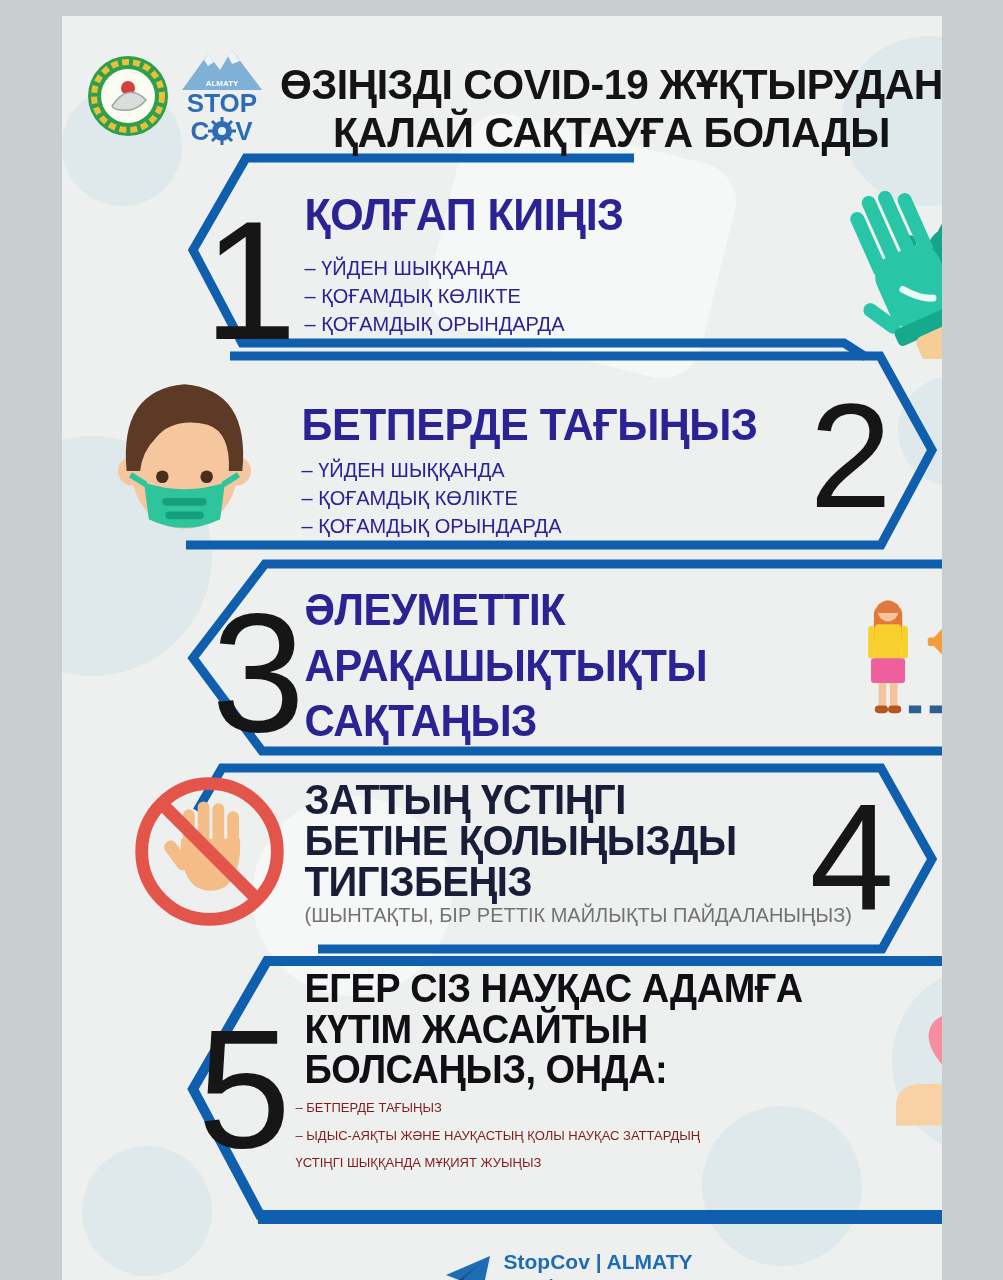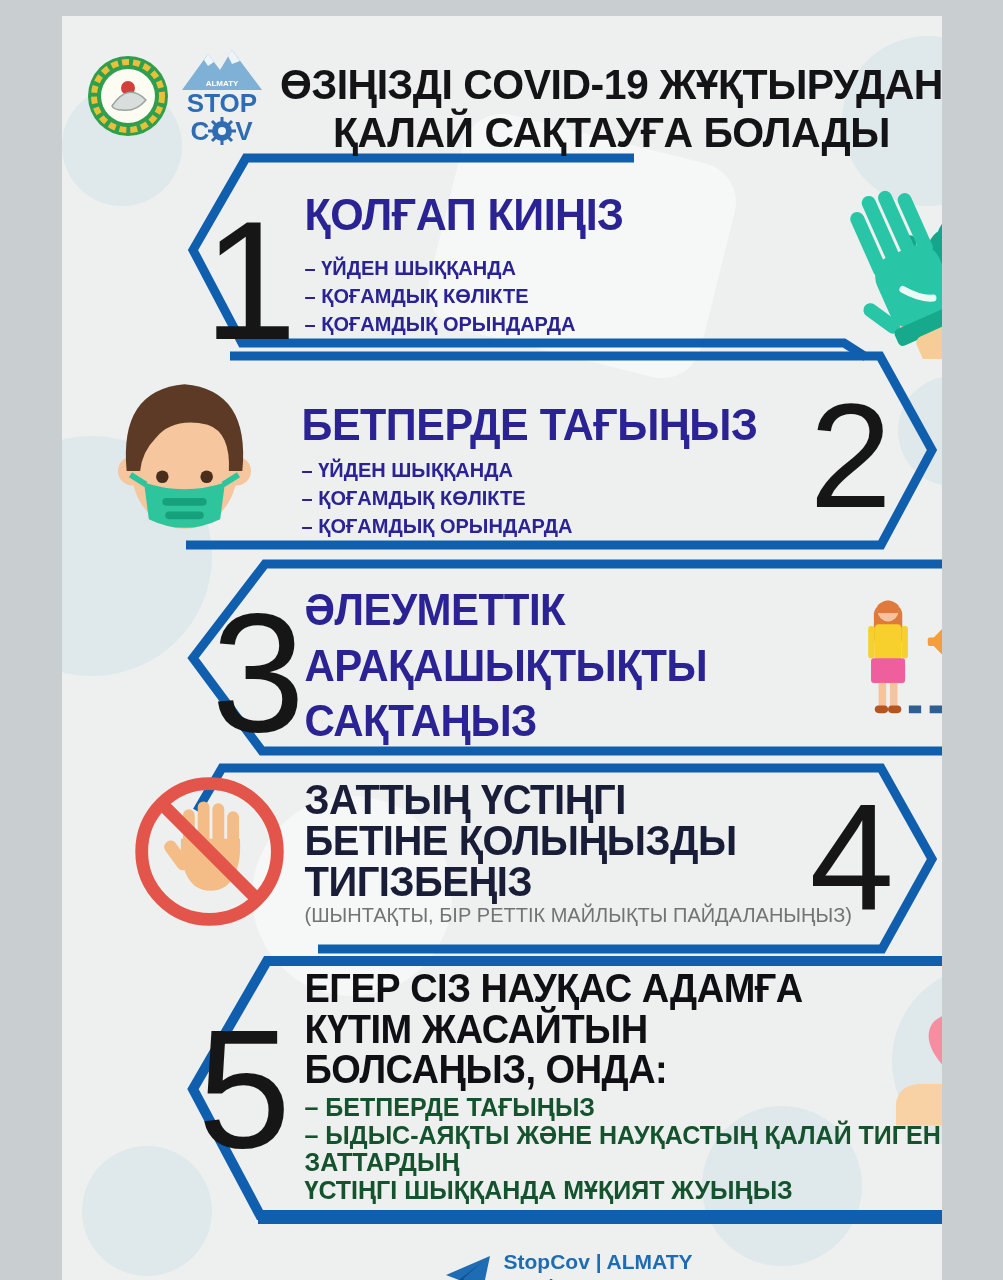--- a/index.html
+++ b/index.html
@@ -31,24 +31,24 @@
   .n5{left:136px;top:1008px;font-size:168px;}
 
   
   .s-title{position:absolute;font-weight:bold;letter-spacing:-0.5px;transform:scaleY(1.05);transform-origin:left top;}
   .t1{left:243px;top:172px;font-size:43px;line-height:50px;color:#2b2394;}
   .t2{left:240px;top:382px;font-size:43px;line-height:50px;color:#2b2394;}
   .t3{left:243px;top:566px;font-size:42px;line-height:53px;color:#2b2394;}
   .t4{left:243px;top:763px;font-size:40px;line-height:39px;color:#1a1d38;}
   .t5{left:243px;top:952px;font-size:38px;line-height:39px;color:#0f0f14;}
 
-  .bullets{position:absolute;font-weight:bold;}
+  .bullets{position:absolute;font-weight:normal;}
   .b1{left:243px;top:238px;font-size:20px;line-height:28px;color:#2b2394;}
   .b2{left:240px;top:440px;font-size:20px;line-height:28px;color:#2b2394;}
-  .b5{left:243px;top:1078px;font-size:25px;line-height:27.5px;color:#14532d;}
+  .b5{left:234px;top:1078px;font-size:13px;line-height:27.5px;color:#7f1d1d;}
   .note4{position:absolute;left:243px;top:888px;font-size:20px;font-weight:normal;color:#737373;}
 
   
   .icon{position:absolute;}
   .ic-gloves{left:768px;top:143px;}
   .ic-face{left:55px;top:358px;}
   .ic-dist{left:792px;top:572px;}
   .ic-notouch{left:62px;top:750px;}
   .ic-heart{left:832px;top:970px;}
 
@@ -234,21 +234,21 @@
   <div class="num n4">4</div>
 
   <div class="num n5">5</div>
   <div class="s-title t5">
     <div>ЕГЕР СІЗ НАУҚАС АДАМҒА</div>
     <div>КҮТІМ ЖАСАЙТЫН</div>
     <div>БОЛСАҢЫЗ, ОНДА:</div>
   </div>
   <div class="bullets b5">
     <div>– БЕТПЕРДЕ ТАҒЫҢЫЗ</div>
-    <div>– ЫДЫС-АЯҚТЫ ЖӘНЕ НАУҚАСТЫҢ ҚАЛАЙ ТИГЕН ЗАТТАРДЫҢ</div>
+    <div>– ЫДЫС-АЯҚТЫ ЖӘНЕ НАУҚАСТЫҢ ҚОЛЫ НАУҚАС ЗАТТАРДЫҢ</div>
     <div>ҮСТІҢГІ ШЫҚҚАНДА МҰҚИЯТ ЖУЫҢЫЗ</div>
   </div>
   <svg class="icon ic-heart" width="150" height="163" viewBox="0 0 155 168">
     <path d="M 77 105 C 42 80 28 55 40 38 C 52 24 72 28 77 44 C 82 28 102 24 114 38 C 126 55 112 80 77 105 Z" fill="#f78da1"></path>
     <path d="M 77 44 C 82 28 102 24 114 38 C 126 55 112 80 77 105 Z" fill="#ef5273"></path>
     <path d="M 2 122 Q 4 100 32 101 L 72 101 Q 92 103 96 113 L 124 106 Q 144 102 147 112 Q 149 121 130 127 L 93 142 Q 72 150 50 144 L 2 144 Z" fill="#f8d1a4"></path>
     <path d="M 62 118 Q 92 132 122 112 L 146 109 Q 149 120 130 127 L 93 142 Q 74 149 60 144 Z" fill="#f0ad66"></path>
   </svg>
 
   <svg class="icon ic-telegram" width="48" height="44" viewBox="0 0 48 44">

